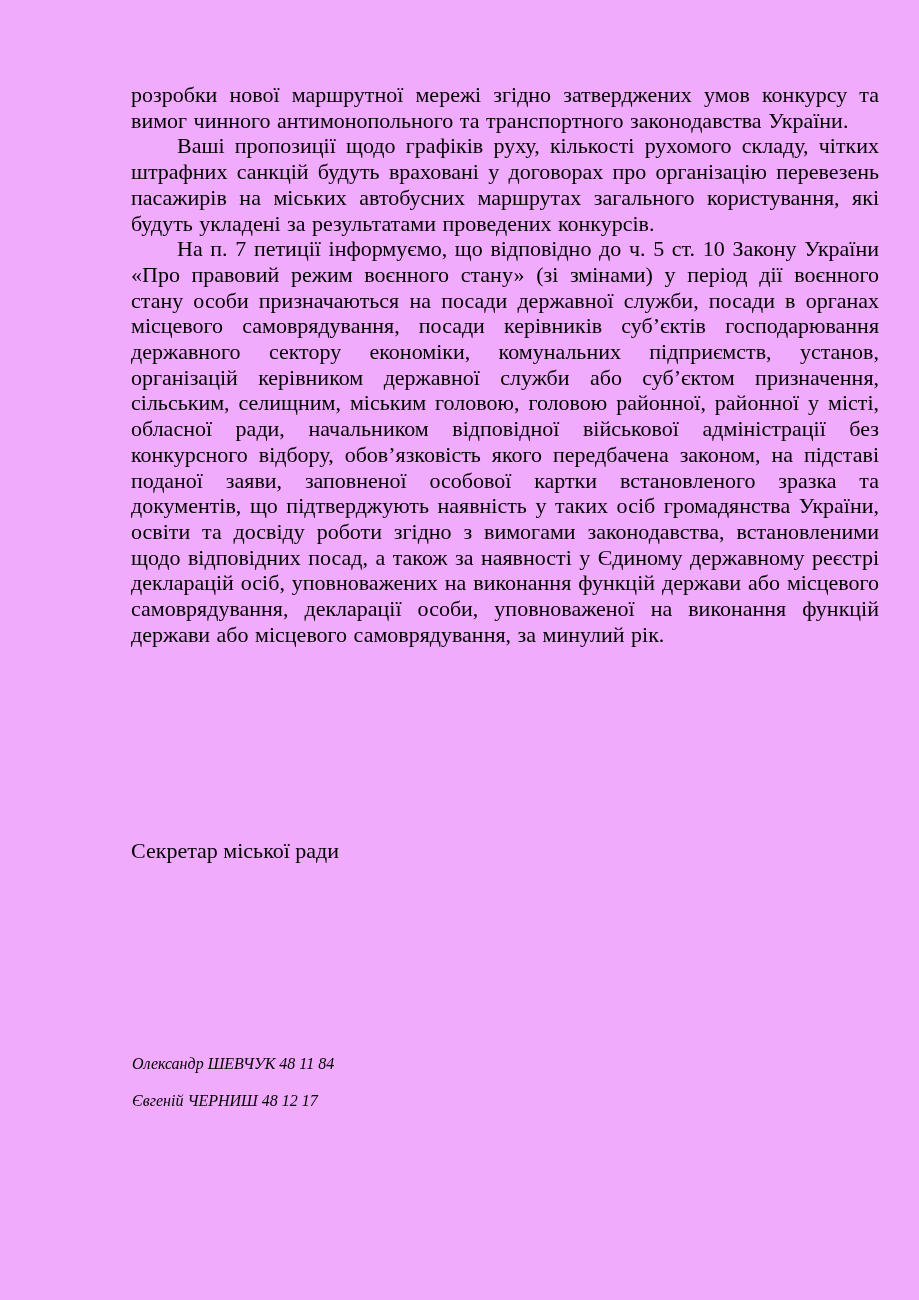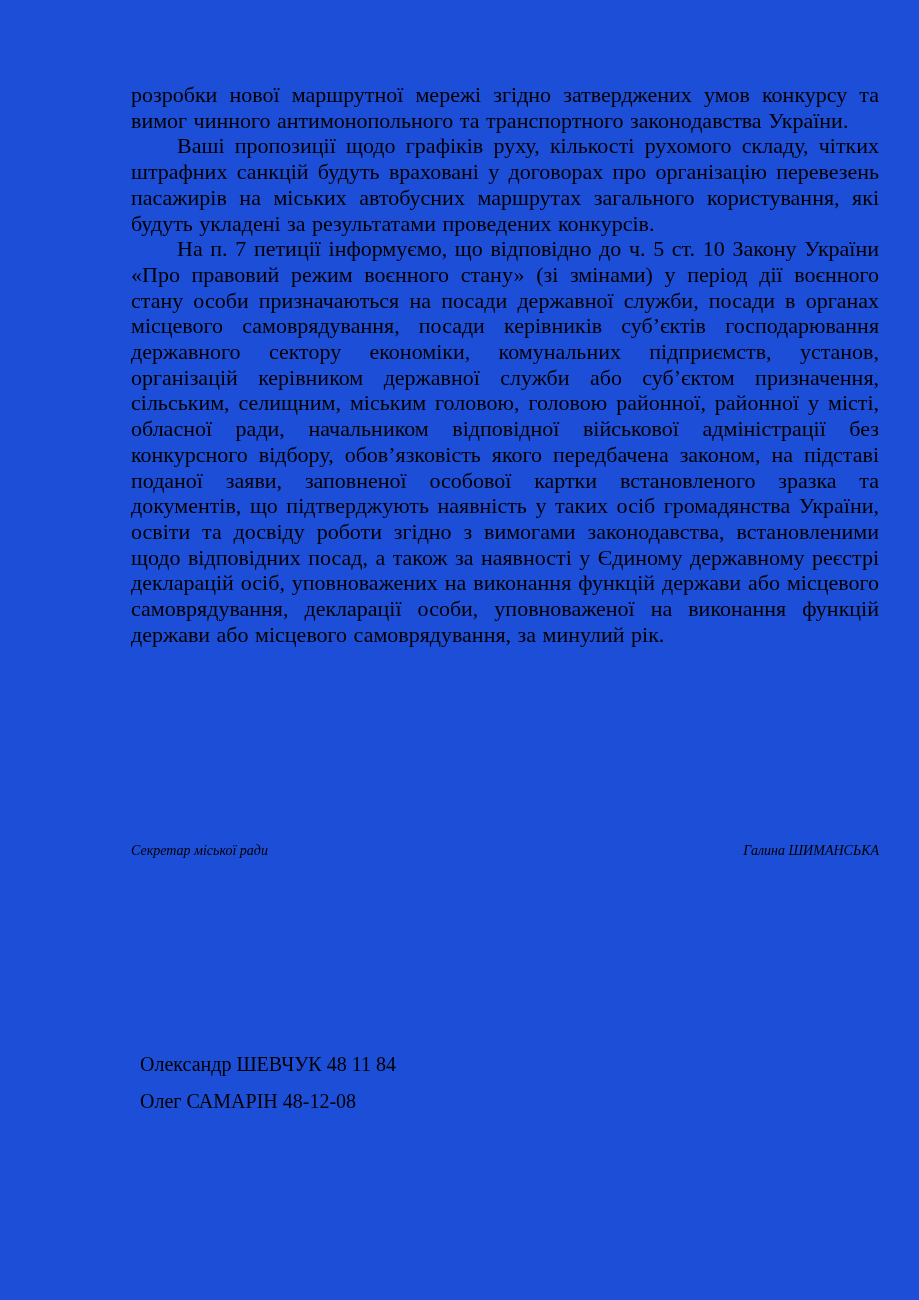--- a/index.html
+++ b/index.html
@@ -4,21 +4,21 @@
 <style>
   html, body {
     margin: 0;
     padding: 0;
     background: #ffffff;
   }
   .page {
     position: relative;
     width: 919px;
     height: 1300px;
-    background: #1d4ed8;
+    background: #f0abfc;
     color: #000000;
     font-family: "Liberation Serif", serif;
     overflow: hidden;
   }
   .letter-body {
     position: absolute;
     left: 131px;
     top: 82px;
     width: 748px;
   }
@@ -32,50 +32,49 @@
   .para.indent {
     text-indent: 46px;
   }
   .signature-row {
     position: absolute;
     left: 131px;
     top: 838px;
     width: 748px;
     display: flex;
     justify-content: space-between;
-    font-size: 14px;
+    font-size: 22px;
     line-height: 26px;
-    font-style: italic;
   }
   .contacts {
     position: absolute;
     left: 132px;
     top: 1056px;
     width: 600px;
   }
   .contact-line {
-    margin: 0 0 21px 8px;
-    font-size: 20px;
+    margin: 0 0 21px 0;
+    font-size: 16px;
     line-height: 16px;
+    font-style: italic;
   }
 </style>
 </head>
 <body>
 
 <div class="page">
 
   <div class="letter-body" id="paragraphs">
       <p class="para">розробки нової маршрутної мережі згідно затверджених умов конкурсу та вимог чинного антимонопольного та транспортного законодавства України.</p>
       <p class="para indent">Ваші пропозиції щодо графіків руху, кількості рухомого складу, чітких штрафних санкцій будуть враховані у договорах про організацію перевезень пасажирів на міських автобусних маршрутах загального користування, які будуть укладені за результатами проведених конкурсів.</p>
       <p class="para indent">На п. 7 петиції інформуємо, що відповідно до ч. 5 ст. 10 Закону України «Про правовий режим воєнного стану» (зі змінами) у період дії воєнного стану особи призначаються на посади державної служби, посади в органах місцевого самоврядування, посади керівників суб’єктів господарювання державного сектору економіки, комунальних підприємств, установ, організацій керівником державної служби або суб’єктом призначення, сільським, селищним, міським головою, головою районної, районної у місті, обласної ради, начальником відповідної військової адміністрації без конкурсного відбору, обов’язковість якого передбачена законом, на підставі поданої заяви, заповненої особової картки встановленого зразка та документів, що підтверджують наявність у таких осіб громадянства України, освіти та досвіду роботи згідно з вимогами законодавства, встановленими щодо відповідних посад, а також за наявності у Єдиному державному реєстрі декларацій осіб, уповноважених на виконання функцій держави або місцевого самоврядування, декларації особи, уповноваженої на виконання функцій держави або місцевого самоврядування, за минулий рік.</p>
     </div>
 
   <div class="signature-row">
     <span>Секретар міської ради</span>
-    <span>Галина ШИМАНСЬКА</span>
   </div>
 
   <div class="contacts" id="contacts">
       <p class="contact-line">Олександр ШЕВЧУК 48 11 84</p>
-      <p class="contact-line">Олег САМАРІН 48-12-08</p>
+      <p class="contact-line">Євгеній ЧЕРНИШ 48 12 17</p>
     </div>
 
 </div>
 
 </body></html>

